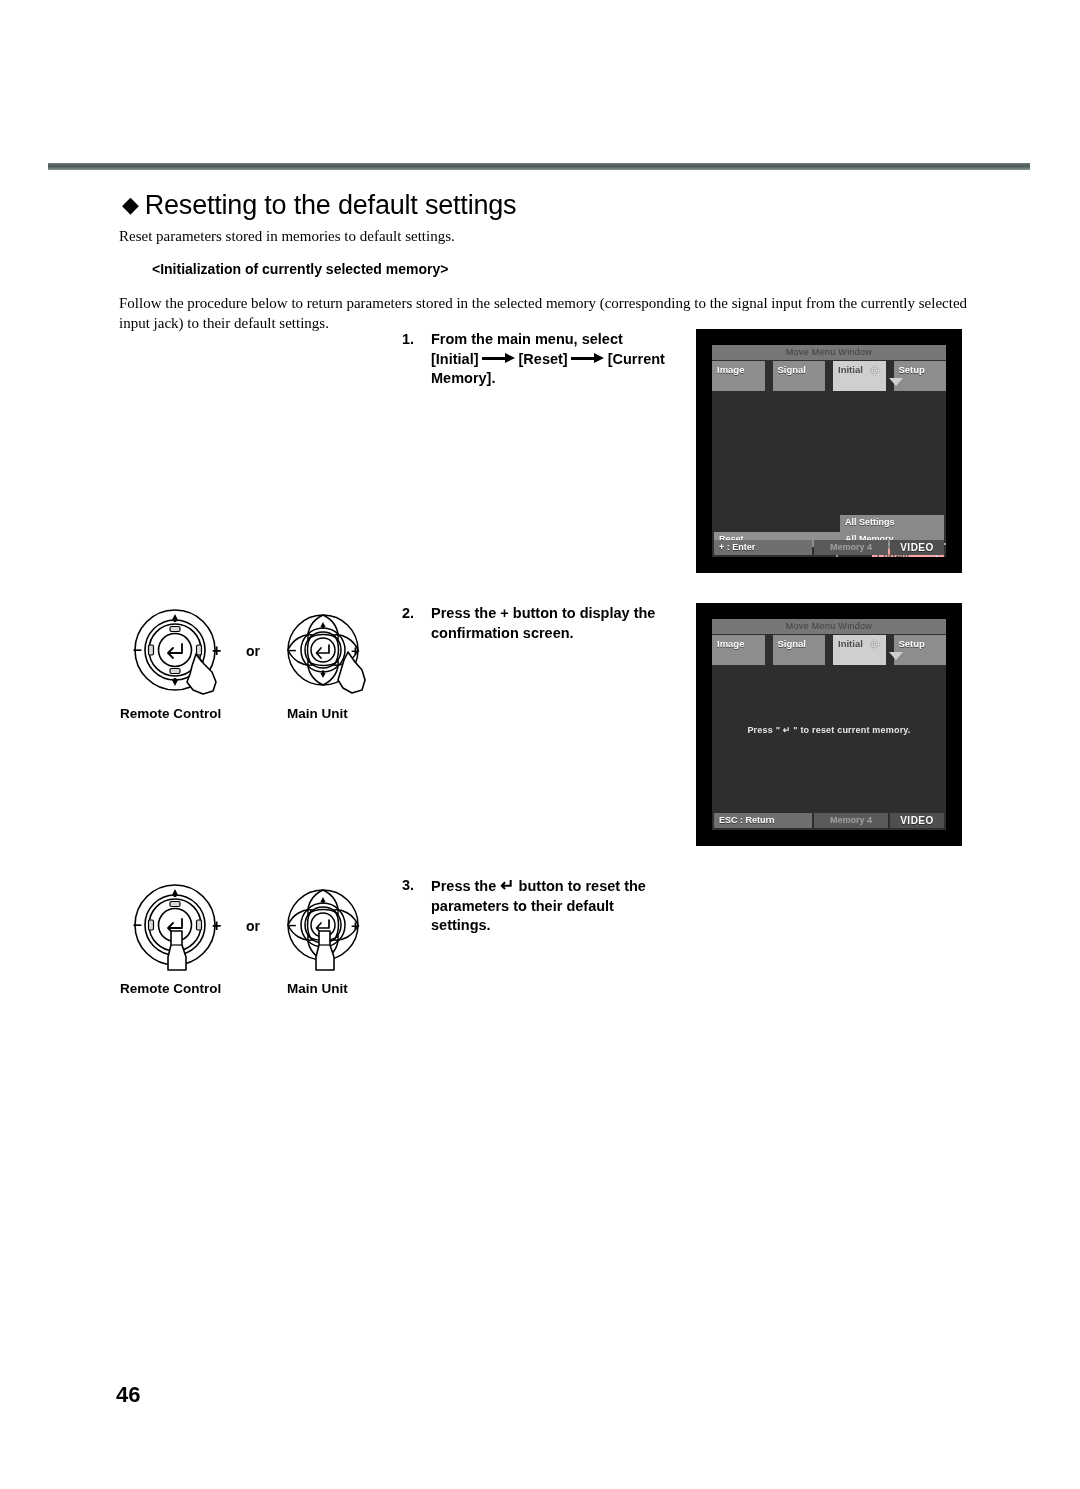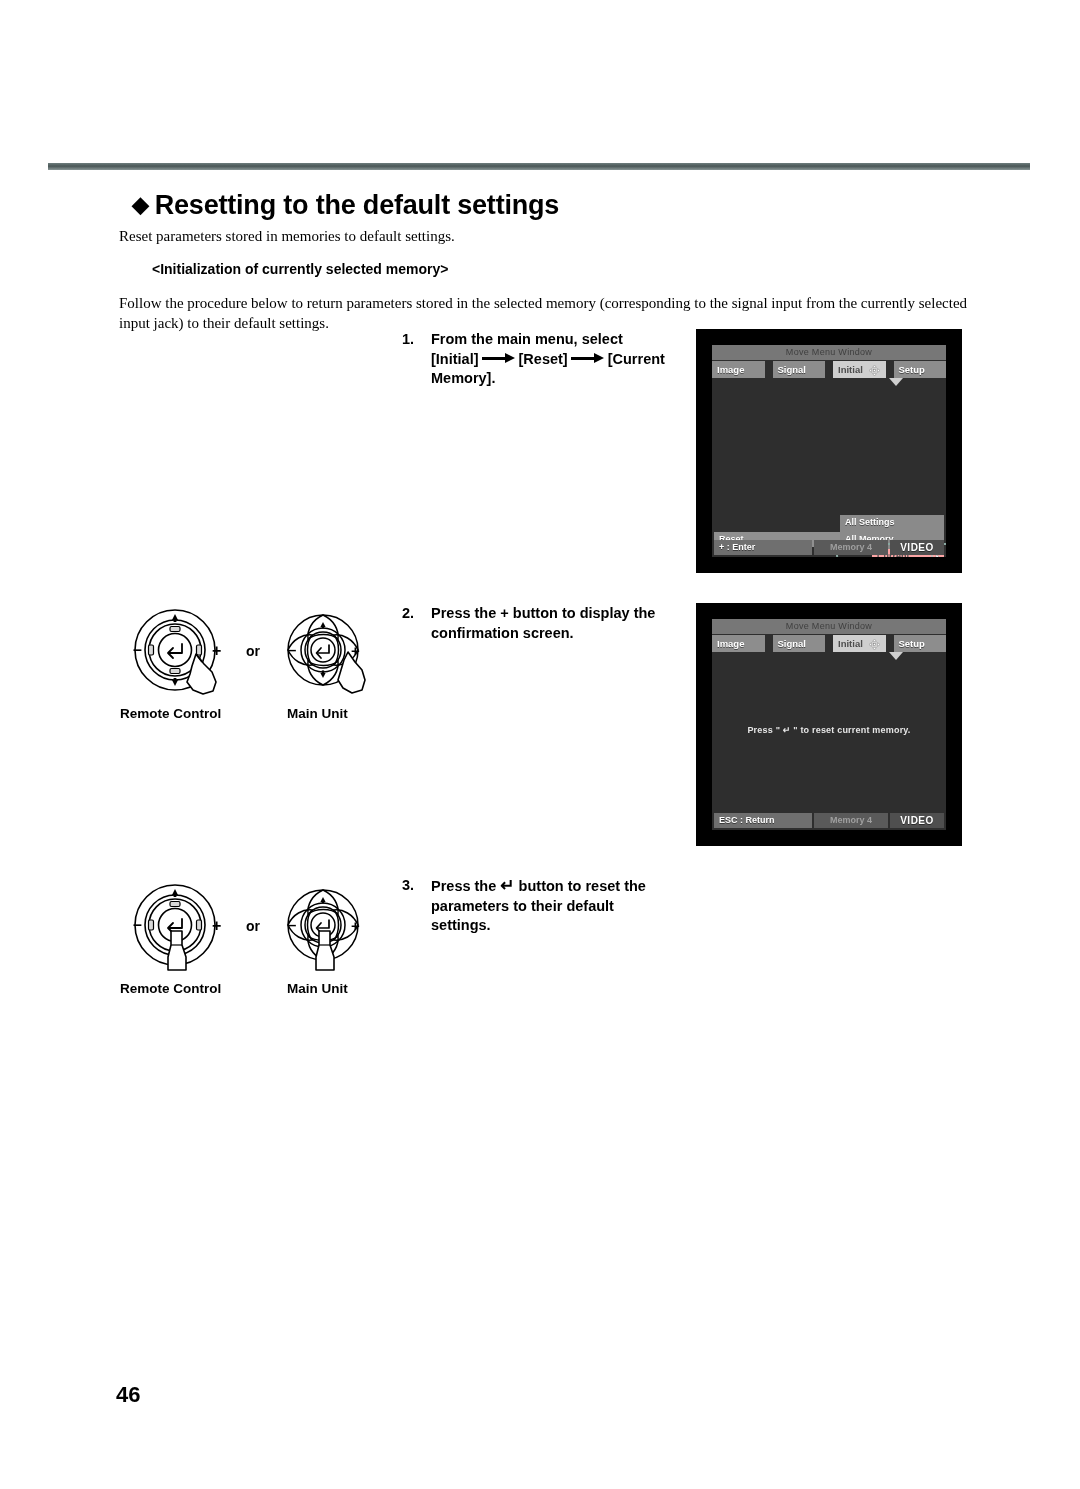--- a/index.html
+++ b/index.html
@@ -23,24 +23,24 @@
     left: 48px;
     top: 163px;
     width: 982px;
     height: 7px;
     background: linear-gradient(to bottom, #6e7d7d 0%, #4a5757 45%, #8a9797 100%);
   }
 
   
   .h1 {
     position: absolute;
-    left: 132px;
+    left: 122px;
     top: 190px;
     font-size: 27px;
-    font-weight: bold;
+    font-weight: normal;
     letter-spacing: -0.2px;
     white-space: nowrap;
   }
   .h1 .diamond {
     font-size: 22px;
     vertical-align: 2px;
     margin-right: 6px;
   }
   .lead {
     position: absolute;
@@ -137,21 +137,21 @@
     background: #777777;
     color: #3f3f3f;
     font-size: 9px;
     line-height: 15px;
     text-align: center;
     letter-spacing: 0.3px;
   }
 
   .osd-tabs {
     display: flex;
-    height: 17px;
+    height: 30px;
     gap: 8px;
     margin-top: 1px;
   }
   .osd-tab {
     flex: 1;
     background: #8d8d8d;
     color: #ffffff;
     font-size: 9.5px;
     font-weight: bold;
     line-height: 17px;

